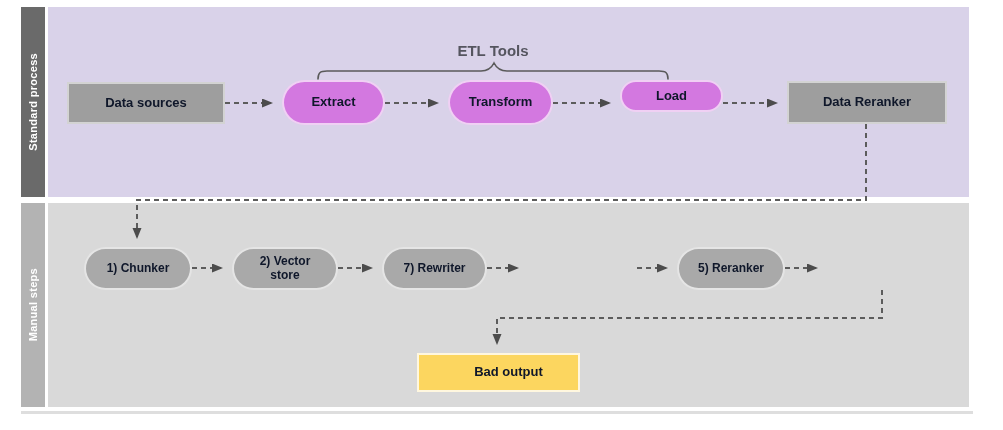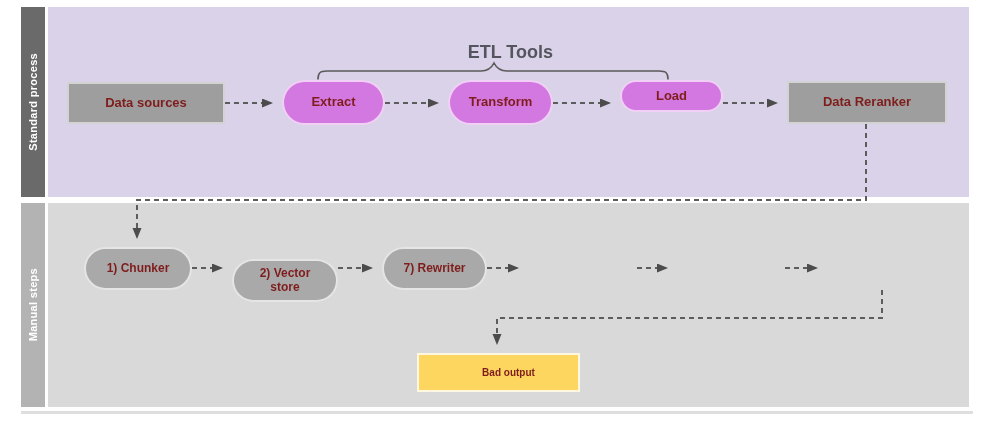--- a/index.html
+++ b/index.html
@@ -45,21 +45,21 @@
     width: 952px; height: 3px;
     background: #dedede;
   }
   
   .node {
     position: absolute;
     display: flex;
     align-items: center;
     justify-content: center;
     text-align: center;
-    color: #7f1d1d;
+    color: #0f172a;
     font-weight: bold;
     line-height: 1.15;
   }
   .rect-node {
     background: #9e9e9e;
     border: 2px solid rgba(255,255,255,0.55);
     font-size: 13px;
   }
   .etl-node {
     background: #d378e0;
@@ -70,43 +70,43 @@
   .step-node {
     background: #a9a9a9;
     border: 2px solid rgba(255,255,255,0.7);
     border-radius: 22px;
     font-size: 12px;
     padding: 0 14px;
   }
   .warn-node {
     background: #fcd65f;
     border: 2px solid rgba(255,255,255,0.8);
-    font-size: 10px;
+    font-size: 13px;
     padding-left: 20px;
   }
   
   .n-data-sources  { left: 67px;  top: 82px;  width: 158px; height: 42px; }
   .n-extract       { left: 282px; top: 80px;  width: 103px; height: 45px; }
   .n-transform     { left: 448px; top: 80px;  width: 105px; height: 45px; }
   .n-load          { left: 620px; top: 80px;  width: 103px; height: 32px; }
   .n-data-warehouse{ left: 787px; top: 81px;  width: 160px; height: 43px; }
   .n-chunker       { left: 84px;  top: 247px; width: 108px; height: 43px; }
-  .n-vector-store  { left: 232px; top: 247px; width: 106px; height: 43px; margin-top: 12px; }
+  .n-vector-store  { left: 232px; top: 247px; width: 106px; height: 43px; }
   .n-rewriter      { left: 382px; top: 247px; width: 105px; height: 43px; }
   .n-retriever     { left: 528px; top: 247px; width: 109px; height: 43px; }
   .n-reranker      { left: 677px; top: 247px; width: 108px; height: 43px; }
   .n-consolidator  { left: 827px; top: 247px; width: 110px; height: 43px; }
   .n-bad-output    { left: 417px; top: 353px; width: 163px; height: 39px; }
   
   .etl-tools-label {
     position: absolute;
     left: 433px; top: 42px;
     width: 120px;
-    text-align: right;
-    font-size: 18px;
+    text-align: center;
+    font-size: 15px;
     font-weight: bold;
     color: #55555f;
   }
   .overlay-svg {
     position: absolute;
     left: 0; top: 0;
     width: 1003px; height: 430px;
     pointer-events: none;
   }
 </style>
@@ -153,16 +153,17 @@
 
   <div class="node rect-node n-data-sources">Data sources</div>
   <div class="node etl-node n-transform">Transform</div>
   <div class="node etl-node n-extract">Extract</div>
   <div class="node etl-node n-load">Load</div>
   <div class="node rect-node n-data-warehouse">Data Reranker</div>
 
   <div class="node step-node n-chunker">1) Chunker</div>
   <div class="node step-node n-vector-store">2) Vector store</div>
   <div class="node step-node n-rewriter">7) Rewriter</div>
+  <div class="node step-node n-reranker">5) Reranker</div>
 
   <div class="node warn-node n-bad-output">Bad output</div>
 
 </div>
 
 </body></html>

